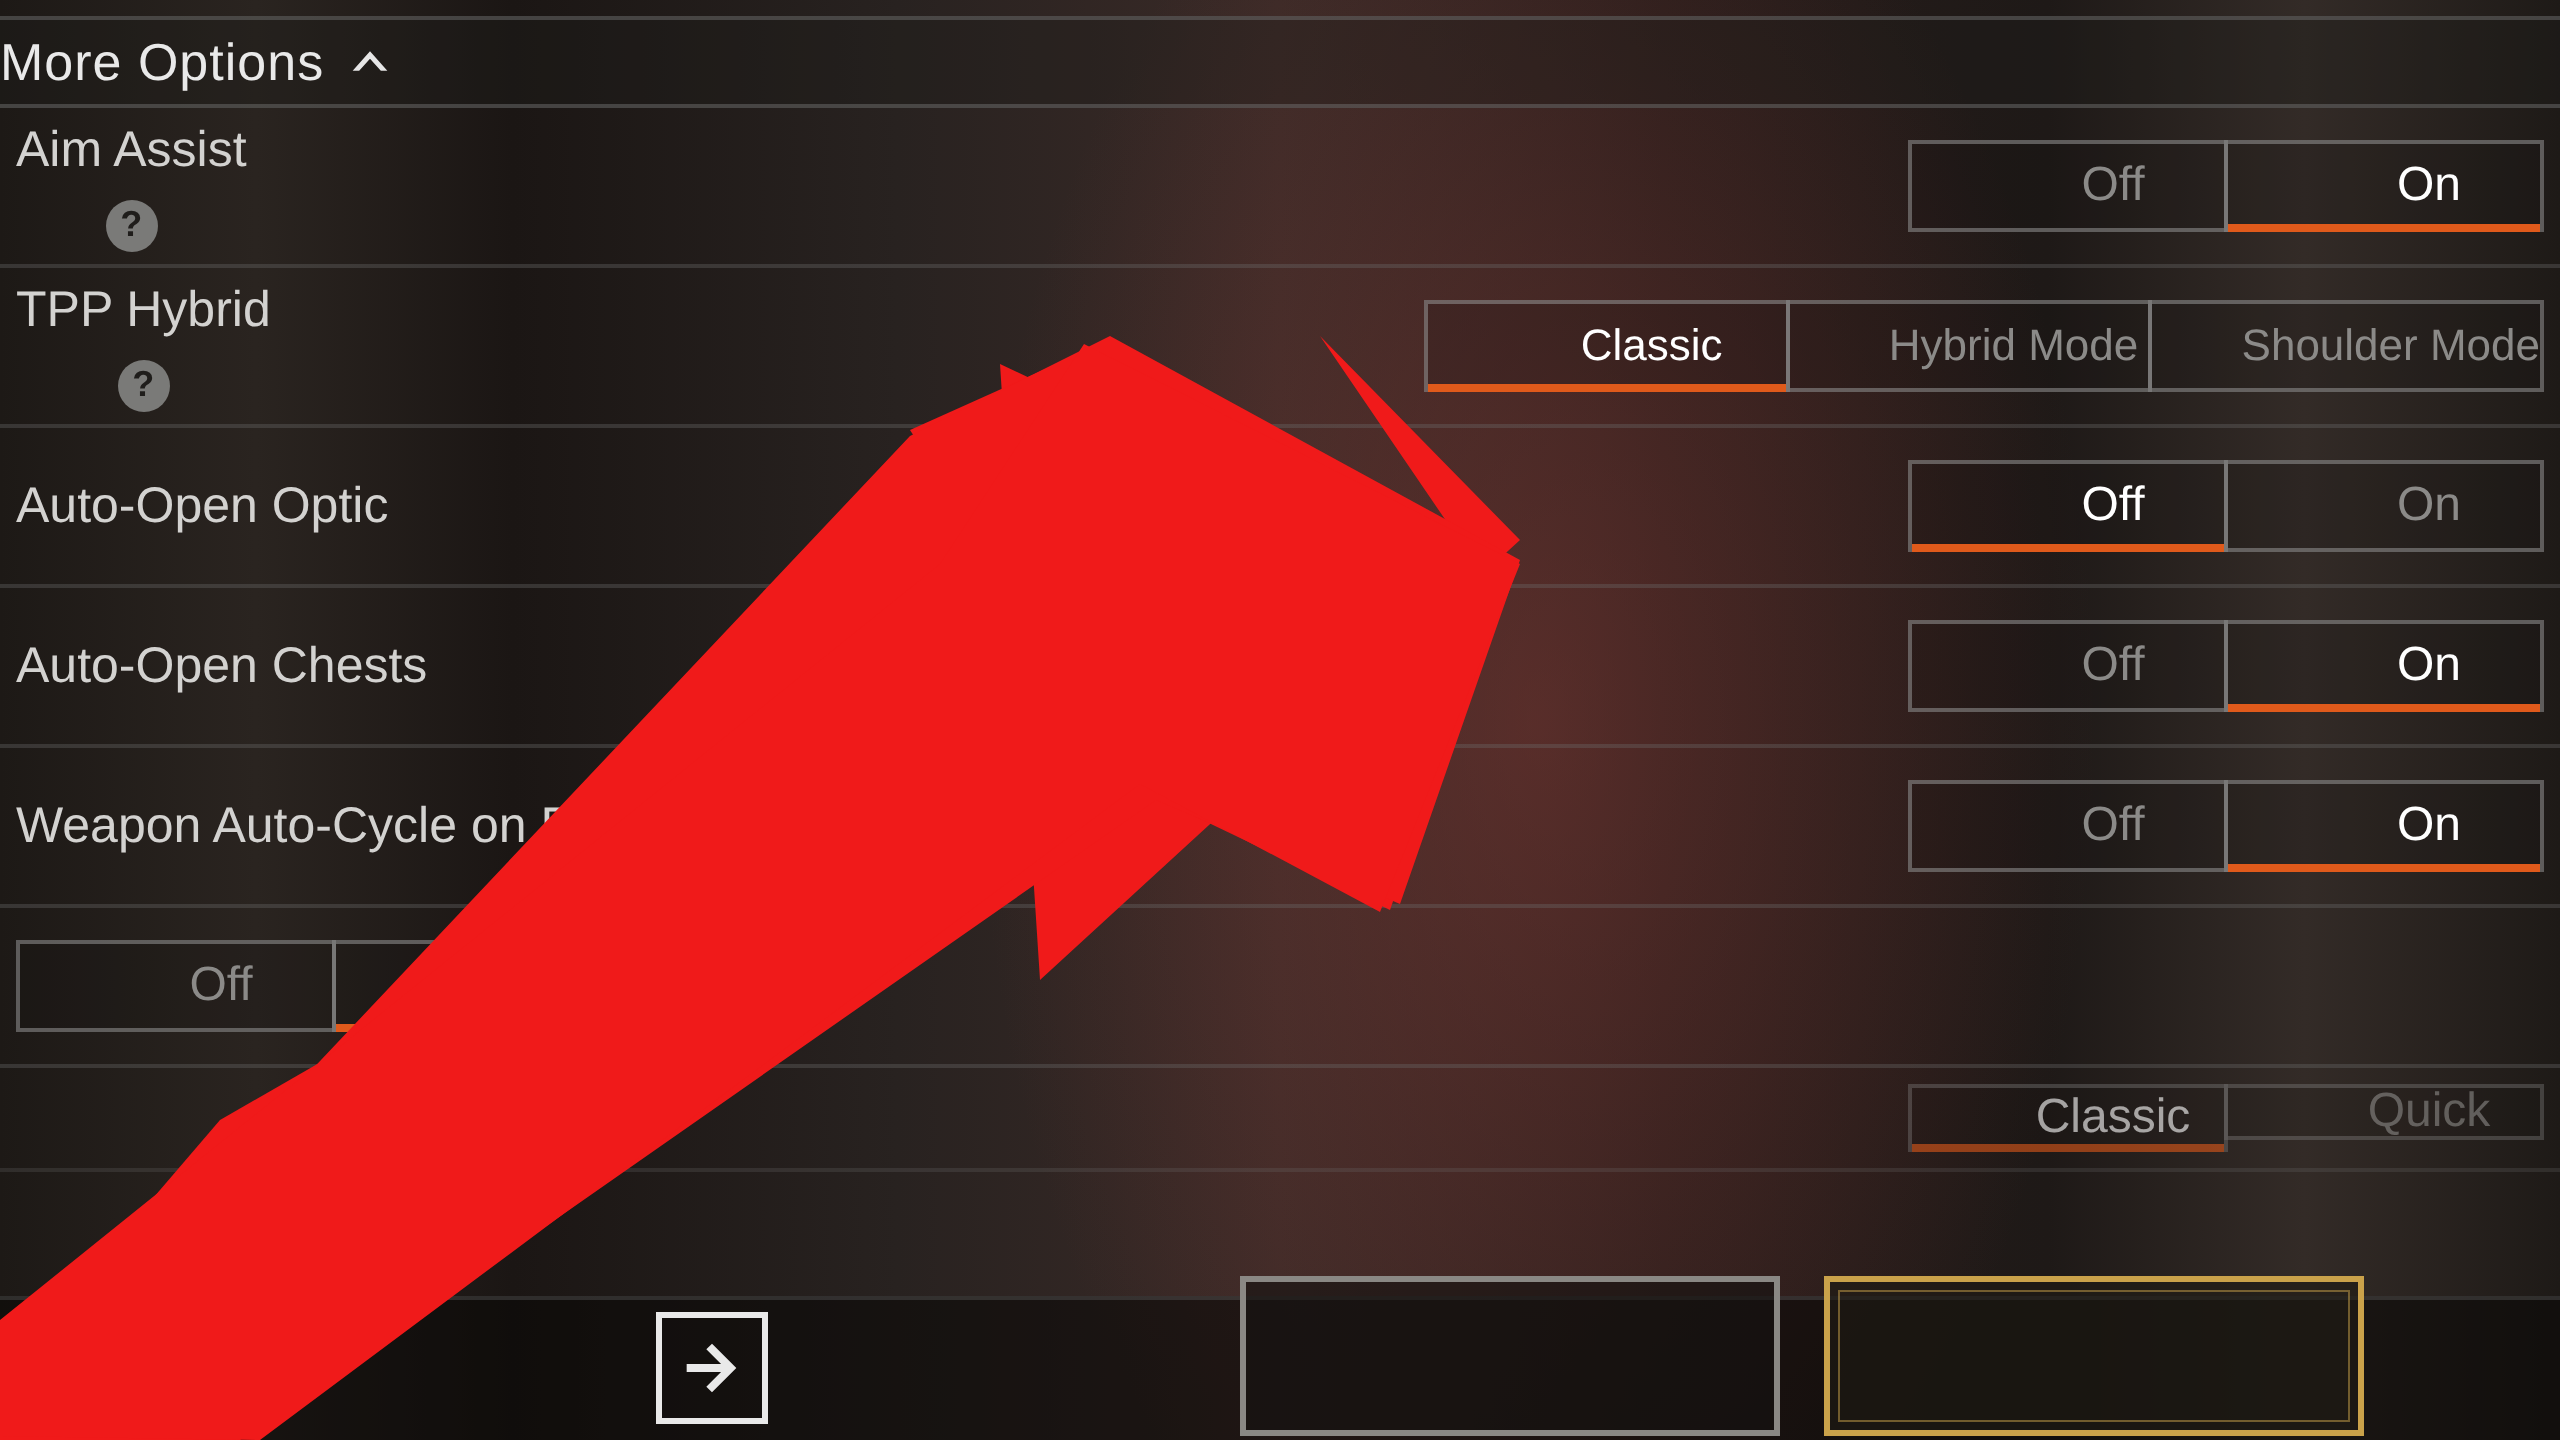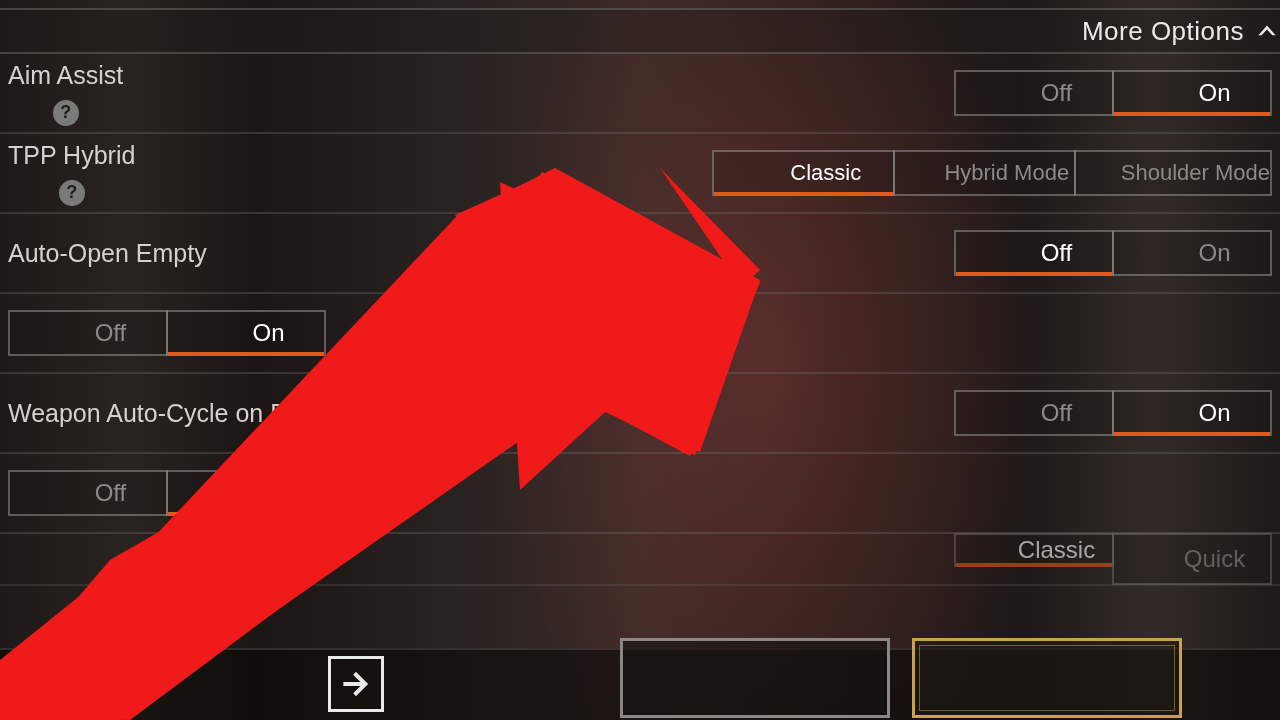--- a/index.html
+++ b/index.html
@@ -6,25 +6,24 @@
 body{
   background:
     radial-gradient(ellipse 400px 700px at 60% 50%, rgba(140,60,55,0.45), transparent 70%),
     linear-gradient(90deg,#1d1916 0%,#2a2420 10%,#1b1614 20%,#282220 35%,#3a2a27 50%,#281d1b 65%,#1e1917 80%,#332b27 90%,#1e1a17 100%);
   position:relative;
 }
 
 .hdr{
   margin-top:8px;
   height:42px;
-  display:flex;align-items:center;justify-content:flex-end;
+  display:flex;align-items:center;justify-content:flex-start;
   border-top:2px solid rgba(120,120,120,.45);
   border-bottom:2px solid rgba(120,120,120,.45);
   background:rgba(30,28,26,0.35);
-  padding-left:33px;
 }
 .hdr span{color:#e9e9e9;font-size:26px;letter-spacing:.5px;margin-right:10px;}
 .hdr svg{width:26px;height:26px;}
 
 .row{
   height:80px;
   display:flex;align-items:center;justify-content:space-between;
   padding:0 8px;
   border-bottom:2px solid rgba(110,110,110,.35);
   box-sizing:border-box;
@@ -107,29 +106,32 @@
   </div>
   <div class="opts">
     <div class="opt w3 sel">Classic</div>
     <div class="opt w3">Hybrid Mode</div>
     <div class="opt w3">Shoulder Mode</div>
   </div>
 </div>
 
 <div class="row">
   <div class="lbl">
-    <span>Auto-Open Empty</span>
+    <span>Auto-Open Optic</span>
   </div>
   <div class="opts">
     <div class="opt sel">Off</div>
     <div class="opt">On</div>
   </div>
 </div>
 
 <div class="row">
+  <div class="lbl">
+    <span>Auto-Open Chests</span>
+  </div>
   <div class="opts">
     <div class="opt">Off</div>
     <div class="opt sel">On</div>
   </div>
 </div>
 
 <div class="row">
   <div class="lbl">
     <span>Weapon Auto-Cycle on Empty</span>
   </div>
@@ -145,21 +147,21 @@
     <div class="opt sel">On</div>
   </div>
 </div>
 
 <div class="row small fade">
   <div class="lbl">
     <span>&nbsp;</span>
   </div>
   <div class="opts" style="opacity:.85;">
     <div class="opt sel" style="height:34px;">Classic</div>
-    <div class="opt" style="height:52px;">Quick</div>
+    <div class="opt" style="height:28px;">Quick</div>
   </div>
 </div>
 
 <div class="bottom">
   <div class="iconbox">
     <svg viewBox="0 0 24 24" width="32" height="32">
         <path d="M4 12h12M12 5l7 7-7 7" stroke="#e9e9e9" stroke-width="3" fill="none" stroke-linecap="square"></path>
       </svg>
   </div>
   <div class="tabA"></div>

